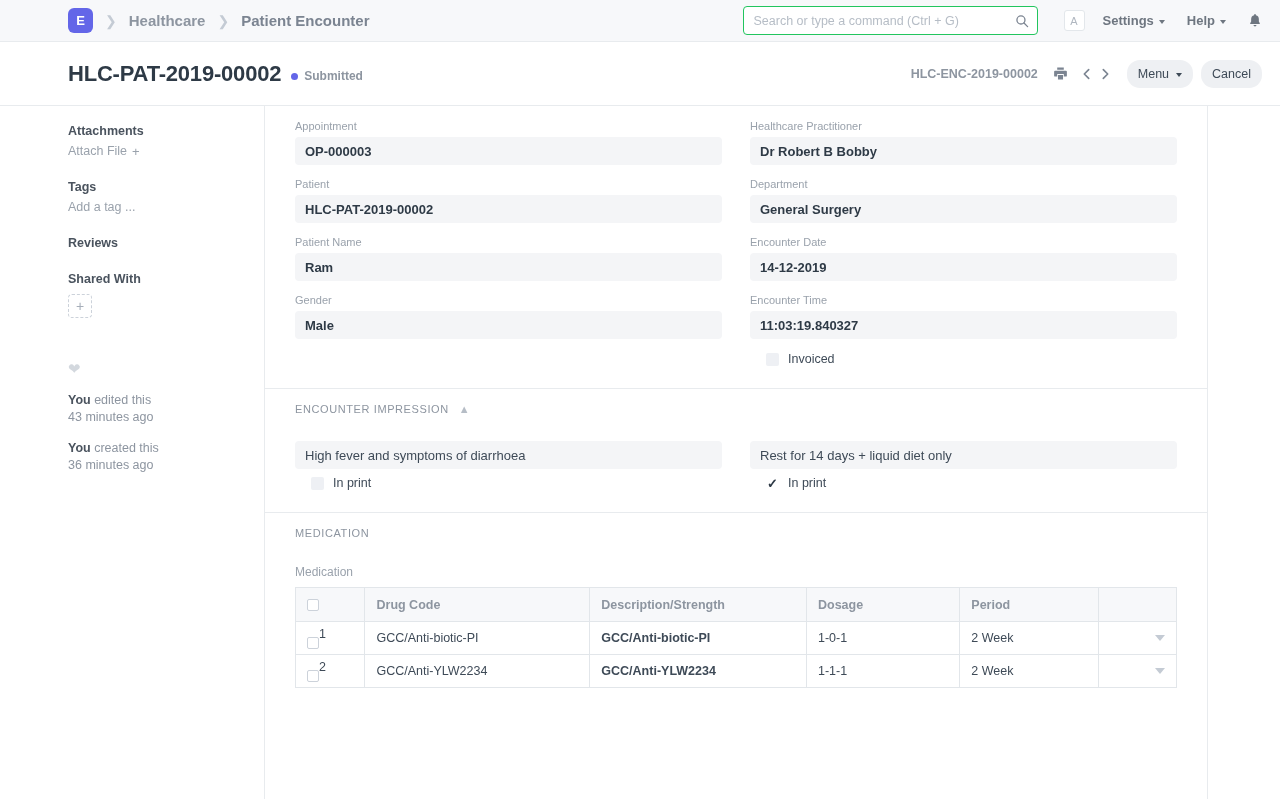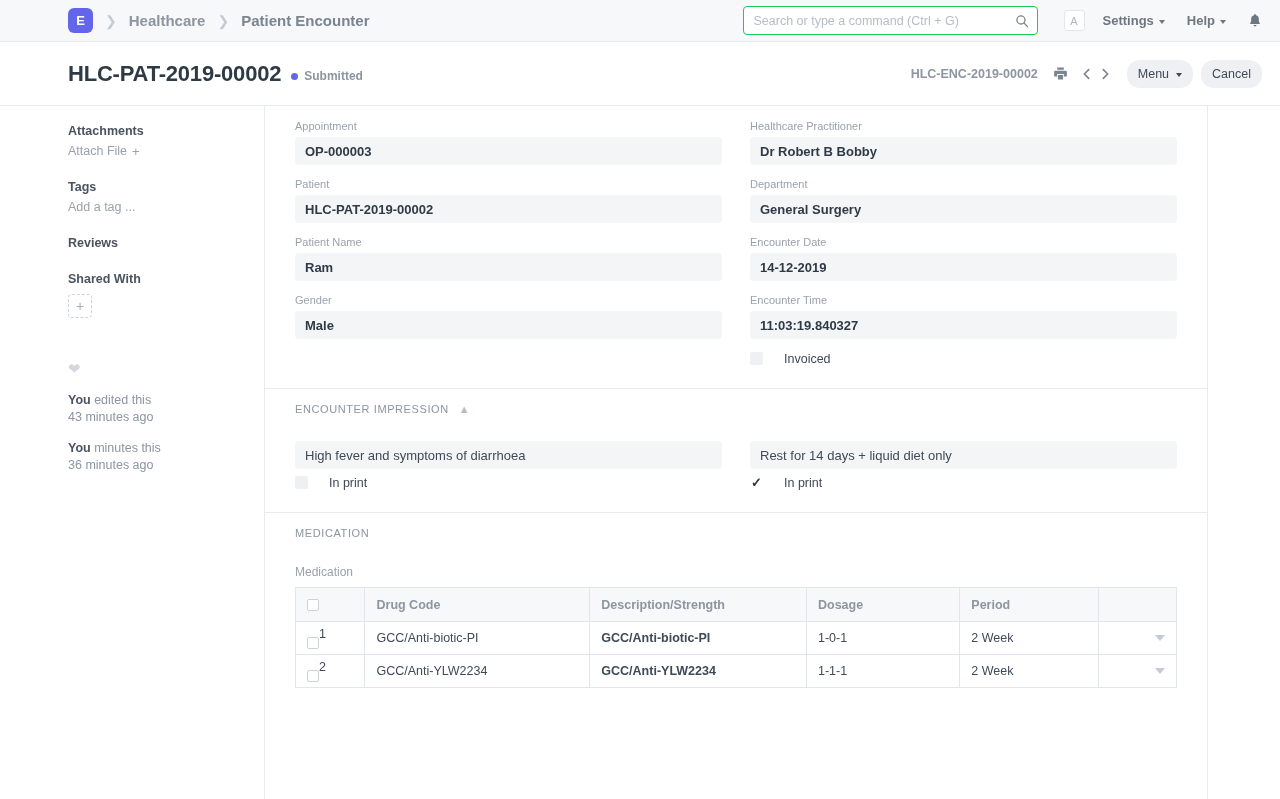--- a/index.html
+++ b/index.html
@@ -222,24 +222,25 @@
     height: 28px;
     display: flex; align-items: center;
     padding: 0 10px;
     font-size: 13px; font-weight: bold;
     color: #2e3a46;
     cursor: text;
   }
   .f-value.plain { font-weight: normal; color: #3e4a57; }
 
   .cbrow {
-    display: flex; align-items: flex-start; gap: 21px;
+    display: flex; align-items: flex-end; gap: 9px;
     margin-top: 7px;
     font-size: 12.5px; color: #3e4a57;
     cursor: pointer;
+    margin-left: 16px;
   }
   .cbox {
     width: 13px; height: 13px;
     background: #eef0f4;
     border-radius: 2px;
     flex: 0 0 auto;
   }
   .cbox.checked {
     background: transparent;
     color: #2e3a46;
@@ -404,21 +405,21 @@
       <div class="add-box">+</div>
     </div>
 
     <div class="heart">❤</div>
 
     <div class="activity">
       <b>You</b><span> edited this</span><br>
       <span>43 minutes ago</span>
     </div>
     <div class="activity">
-      <b>You</b><span> minutes this</span><br>
+      <b>You</b><span> created this</span><br>
       <span>36 minutes ago</span>
     </div>
   </div>
 
   <div class="main">
 
     <div class="section">
       <div class="grid2">
 
         <div>

